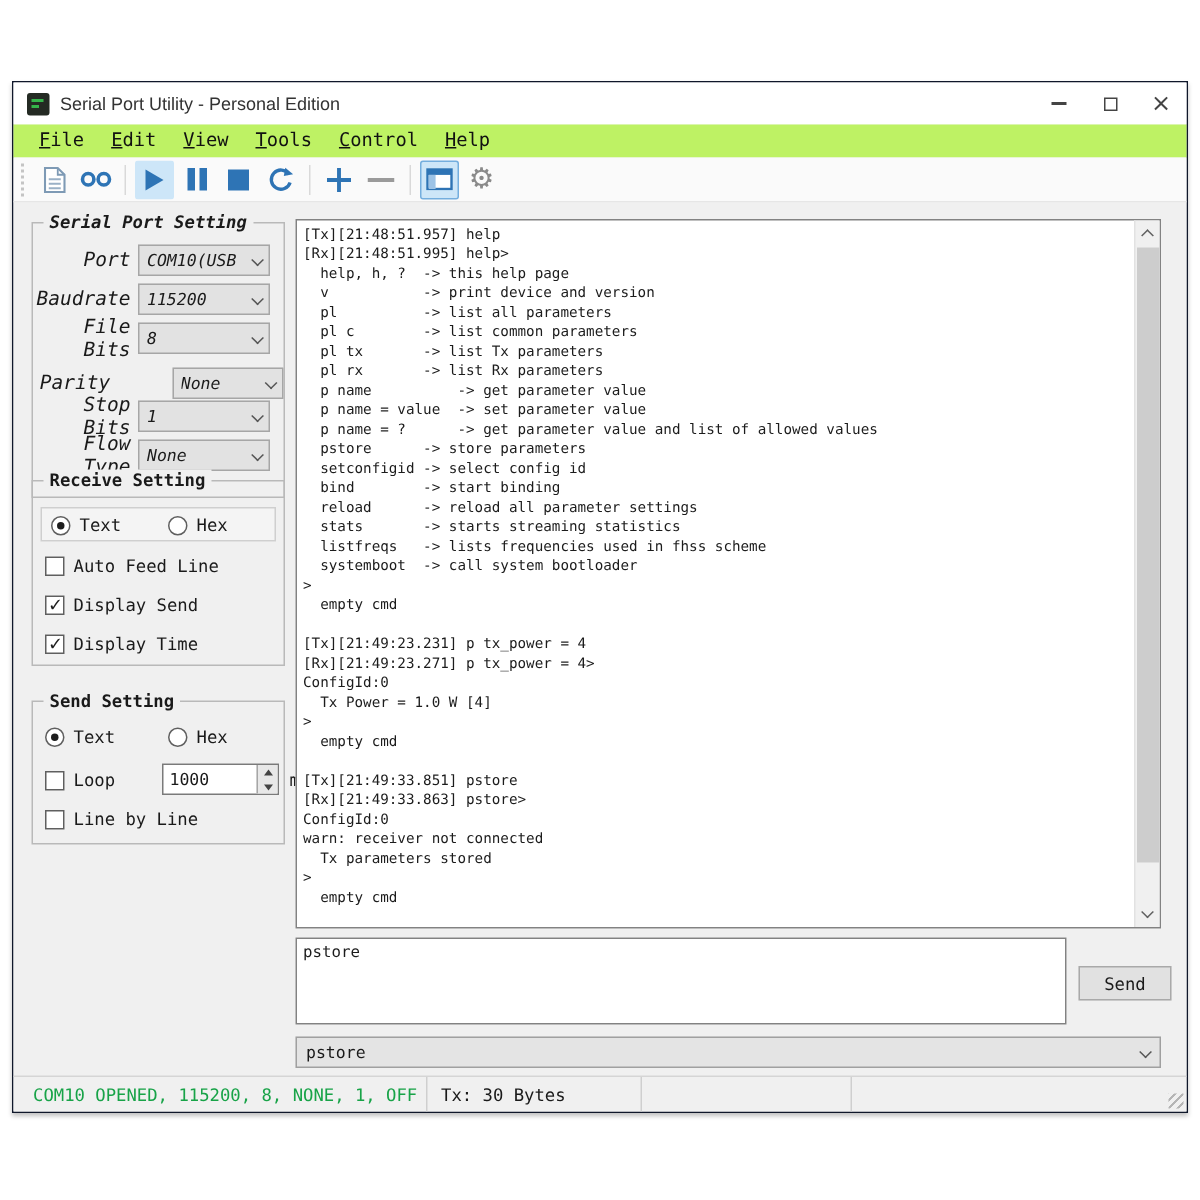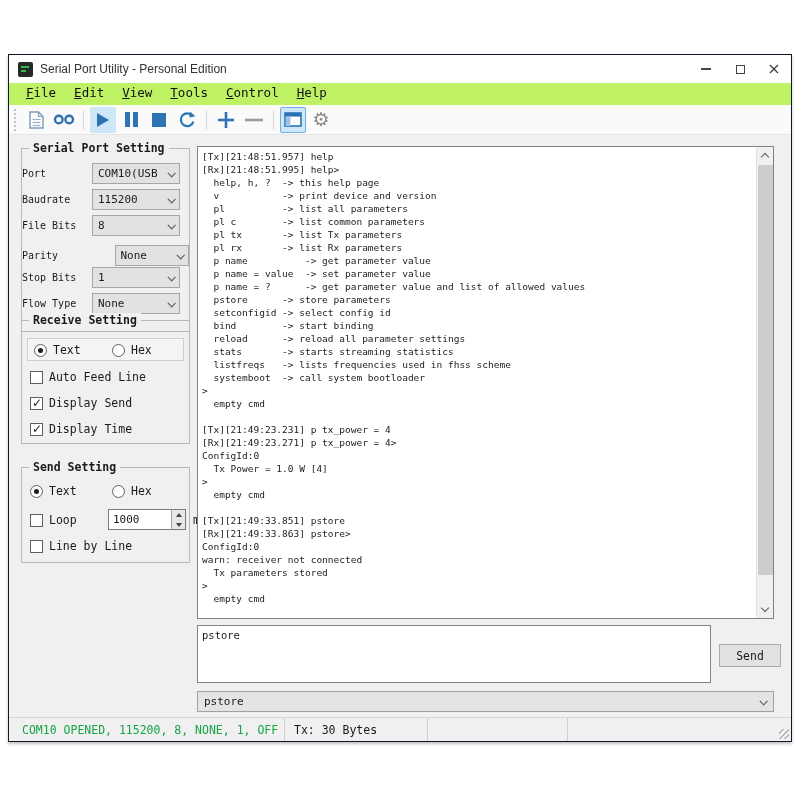--- a/index.html
+++ b/index.html
@@ -40,26 +40,26 @@
   .pause-bars i { width:5px; height:15px; background:#2e74b5; }
   .stop-square { width:14px; height:14px; background:#2e74b5; }
   .gear-glyph { font-family:"DejaVu Sans", sans-serif; font-size:19px; color:#8a8a8a; line-height:1; }
 
   
   .content { position:relative; height:582px; background:#f0f0f0; }
 
   .group { position:absolute; left:12px; width:169px; border:1px solid #b9b9b9; }
   .group-title { position:absolute; top:-8px; left:7px; background:#f0f0f0; padding:0 4px;
     font-family:"DejaVu Sans Mono", monospace; font-size:11.5px; font-weight:600; color:#1a1a1a; white-space:nowrap; }
-  .g-serial { top:13px; height:184px; }
+  .g-serial { top:13px; height:184px;font-style:italic; }
   .g-receive { top:185px; height:124px; }
   .g-send { top:332px; height:96px; }
 
   .field-row { position:absolute; left:0; width:100%; height:21px; display:flex; align-items:center; }
-  .field-label { width:70px; text-align:left; font-family:"DejaVu Sans Mono", monospace; font-size:10px; color:#1a1a1a; padding-right:5px; }
+  .field-label { width:70px; text-align:right; font-family:"DejaVu Sans Mono", monospace; font-size:13px; color:#1a1a1a; padding-right:5px; }
   .combo { position:relative; width:88px; height:21px; background:#e2e2e2; border:1px solid #a6a6a6; display:flex; align-items:center; padding:0 16px 0 5px; }
   .combo-text { font-family:"DejaVu Sans Mono", monospace; font-size:11px; color:#1a1a1a; white-space:nowrap; overflow:hidden; }
   .chev { position:absolute; right:5px; top:7px; width:6px; height:6px; border-right:1.4px solid #555; border-bottom:1.4px solid #555; transform:rotate(45deg) translateY(-1px); }
 
   .radio-box { position:absolute; left:5px; right:5px; height:23px; border:1px solid #cfcfcf; background:#f4f4f4; }
   .radio-item { position:absolute; top:4px; display:flex; align-items:center; }
   .radio-circle { width:13px; height:13px; border:1px solid #5f5f5f; border-radius:50%; background:#fff; position:relative; margin-right:6px; flex:0 0 auto; }
   .radio-circle.sel::after { content:""; position:absolute; left:3px; top:3px; width:5px; height:5px; border-radius:50%; background:#1d1d1d; }
   .ctrl-label { font-family:"DejaVu Sans Mono", monospace; font-size:11.5px; color:#1a1a1a; white-space:nowrap; }
 

